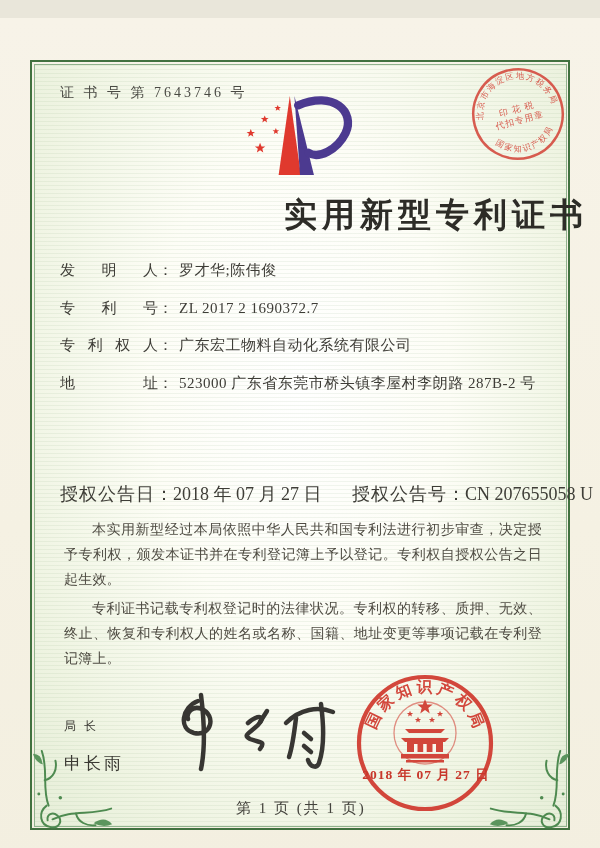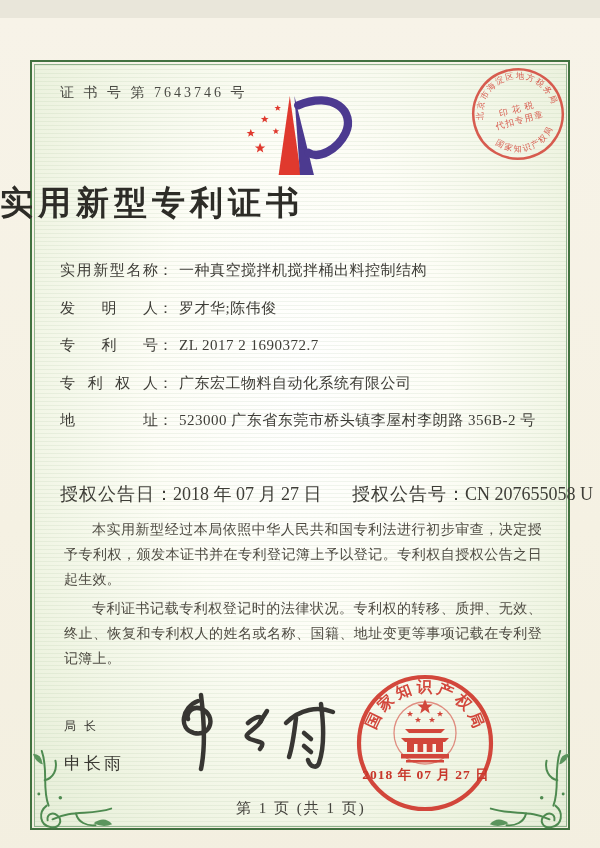--- a/index.html
+++ b/index.html
@@ -19,22 +19,22 @@
     background:
       repeating-linear-gradient(0deg, rgba(120,160,110,0.10) 0 1px, rgba(255,255,255,0) 1px 4px),
       radial-gradient(ellipse at 50% 42%, #ffffff 0%, #fdfdf6 40%, #eff4e2 78%, #e6eed8 100%);
   }
   .cert-no {
     position:absolute; left:60px; top:66px; font-size:14px; letter-spacing:3px; color:#4a4a44;
   }
   .logo { position:absolute; left:235px; top:74px; }
   .top-seal { position:absolute; left:466px; top:44px; opacity:.88; }
   .title {
-    position:absolute; left:0; right:0; top:163px; text-align:left;
-    font-size:33px; font-weight:bold; letter-spacing:5px; color:#2d2c27; margin:0;
+    position:absolute; left:0; right:0; top:163px; text-align:right;
+    font-size:33px; font-weight:bold; letter-spacing:5px; color:#2d2c27; margin:12px;
   }
   .fields { position:absolute; left:60px; top:240px; width:486px; font-size:15px; color:#3e3d37; }
   .frow { line-height:24px; margin-bottom:13.5px; white-space:nowrap; }
   .flabel { display:inline-block; width:98px; text-align:justify; text-align-last:justify; vertical-align:top; }
   .fcolon { display:inline-block; margin-right:6px; }
   .fvalue { letter-spacing:.5px; }
   .grant-row { position:absolute; left:60px; top:464px; width:486px; font-size:18px; color:#3e3d37; white-space:nowrap; }
   .grant-right { position:absolute; left:292px; top:0; }
   .glabel { letter-spacing:1px; }
   .body-text {
@@ -101,33 +101,30 @@
       <text x="50" y="48" text-anchor="middle" font-size="8.5" letter-spacing="1">印 花 税</text>
       <text x="50" y="59" text-anchor="middle" font-size="8.5" letter-spacing="1">代扣专用章</text>
       <text font-size="8" letter-spacing="1.5"><textPath href="#tsb" startOffset="11">国家知识产权局</textPath></text>
     </g>
   </svg>
 
   <h1 class="title">实用新型专利证书</h1>
 
   <div class="fields">
     <div class="frow">
-      <span class="flabel">实用新型名称</span><span class="fcolon">：</span><span class="fvalue">一种真空搅拌机搅拌桶出料控制结构</span>
-    </div>
-    <div class="frow">
       <span class="flabel">发明人</span><span class="fcolon">：</span><span class="fvalue">罗才华;陈伟俊</span>
     </div>
     <div class="frow">
       <span class="flabel">专利号</span><span class="fcolon">：</span><span class="fvalue">ZL 2017 2 1690372.7</span>
     </div>
     <div class="frow">
       <span class="flabel">专利权人</span><span class="fcolon">：</span><span class="fvalue">广东宏工物料自动化系统有限公司</span>
     </div>
     <div class="frow">
-      <span class="flabel">地址</span><span class="fcolon">：</span><span class="fvalue">523000 广东省东莞市桥头镇李屋村李朗路 356B-2 号</span>
+      <span class="flabel">地址</span><span class="fcolon">：</span><span class="fvalue">523000 广东省东莞市桥头镇李屋村李朗路 287B-2 号</span>
     </div>
   </div>
 
   <div class="grant-row">
     <span>
       <span class="glabel">授权公告日</span><span>：</span><span>2018 年 07 月 27 日</span>
     </span>
     <span class="grant-right">
       <span class="glabel">授权公告号</span><span>：</span><span>CN 207655058 U</span>
     </span>

